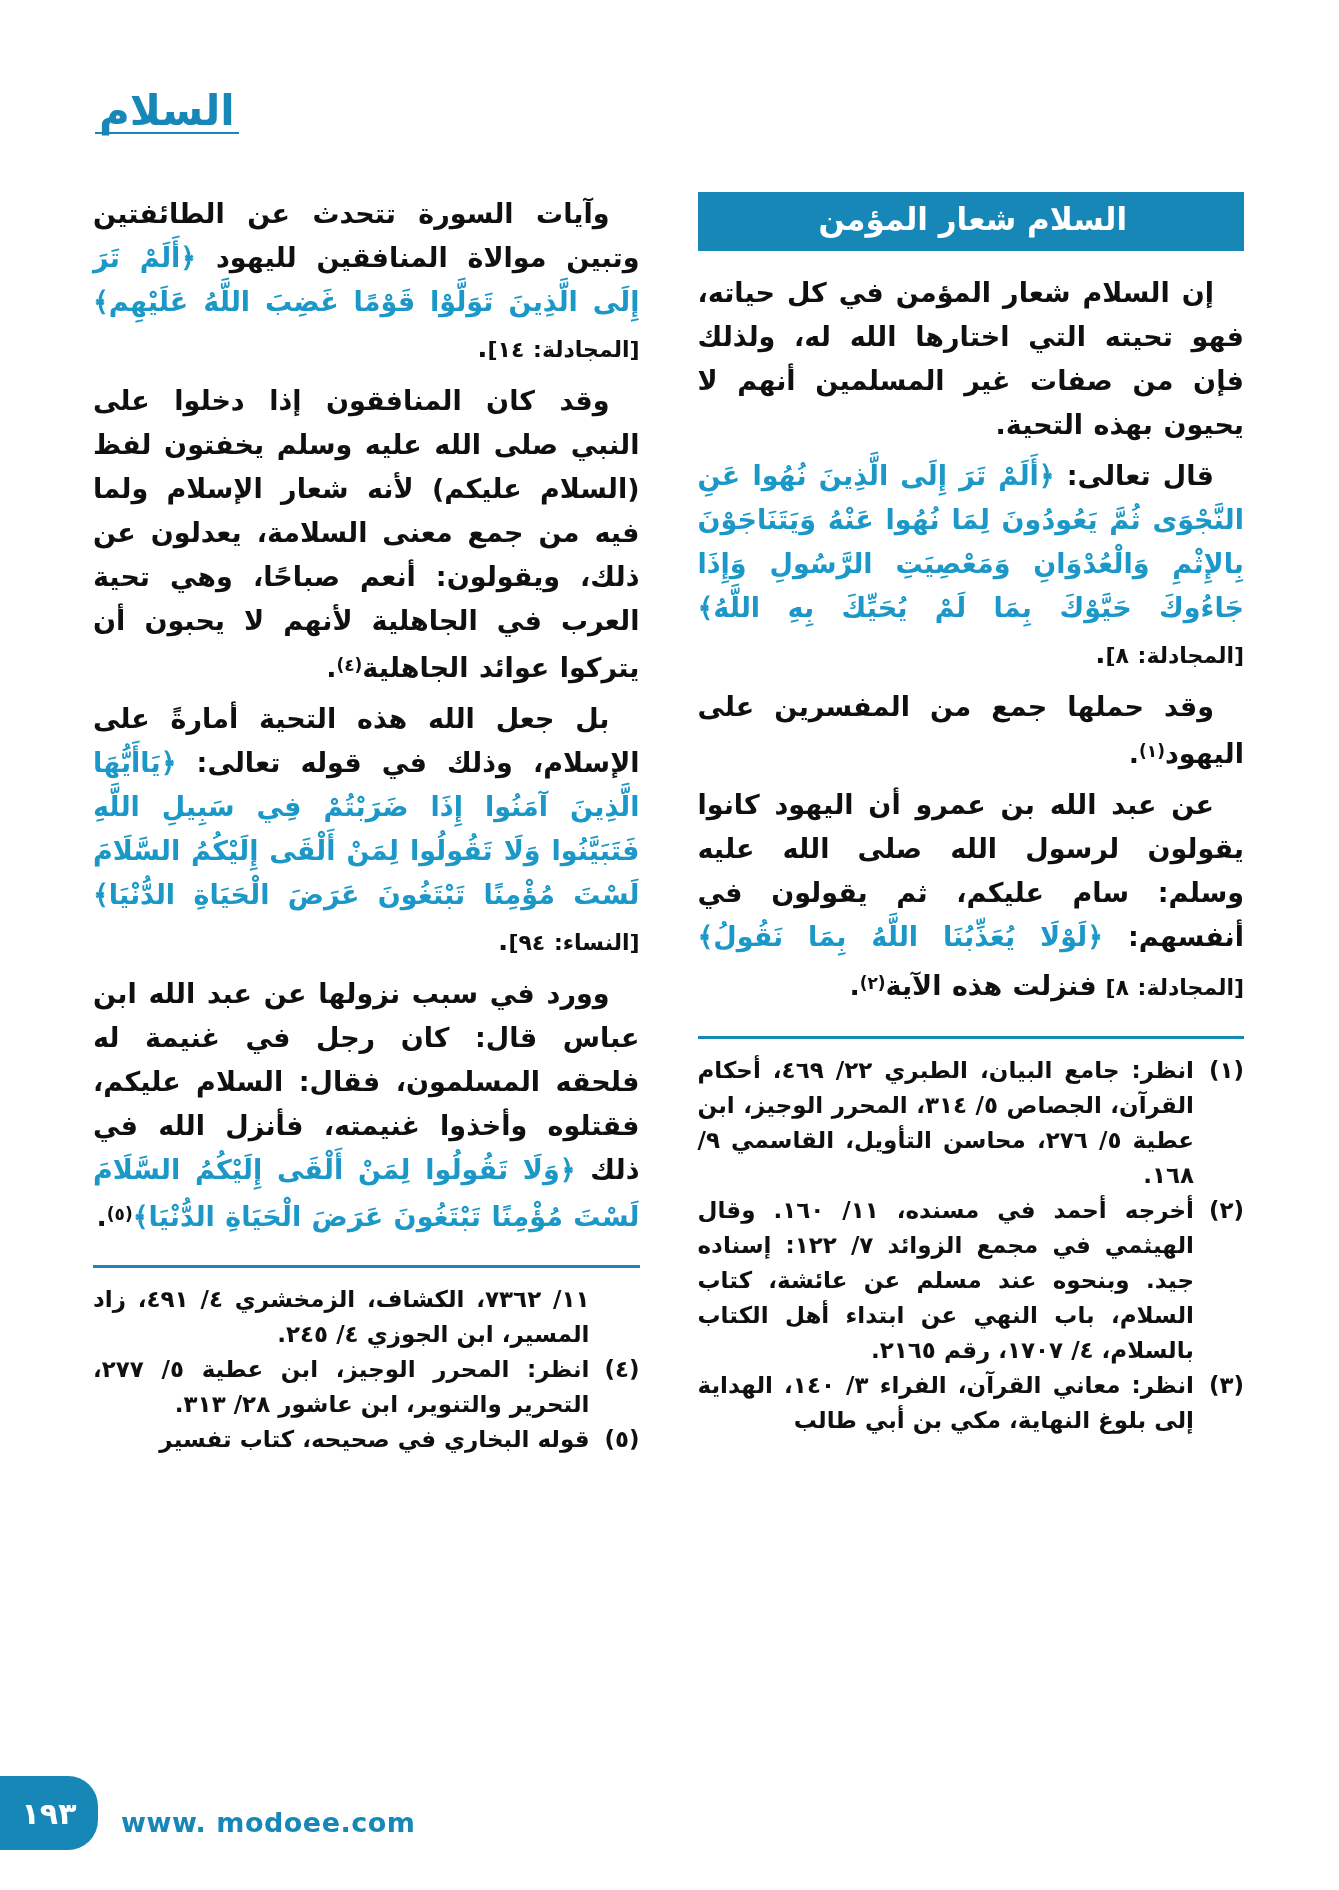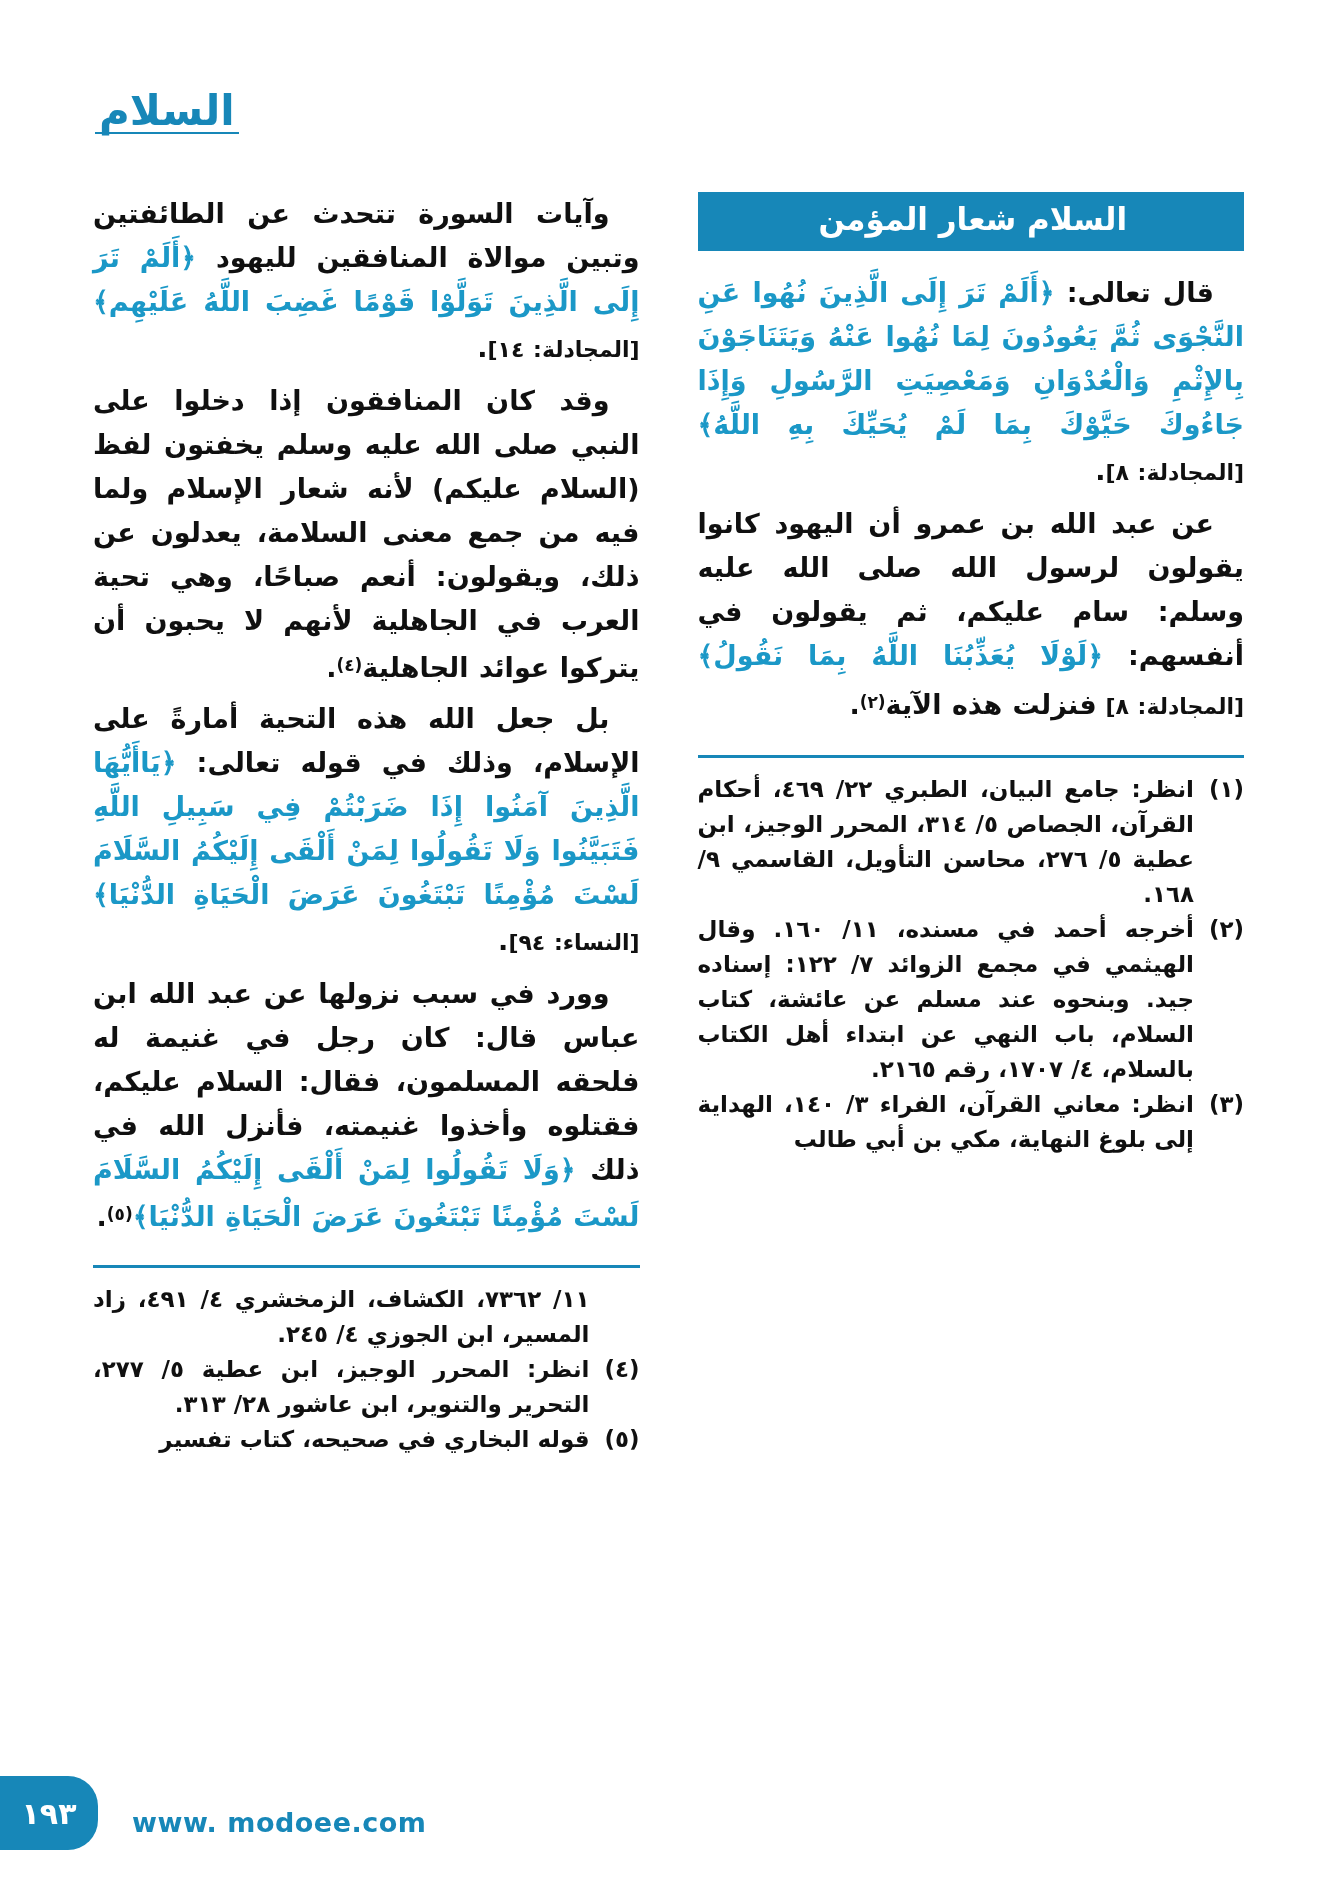--- a/index.html
+++ b/index.html
@@ -101,21 +101,21 @@
     align-items:center;
     justify-content:center;
   }
   .page-tab .num{
     color:#ffffff;
     font-size:30px;
     font-weight:bold;
   }
   .site-link{
     position:absolute;
-    left:132px;
+    left:121px;
     bottom:52px;
     color:var(--accent);
     font-size:27px;
     font-weight:bold;
     direction:ltr;
     letter-spacing:0.5px;
   }
 </style>
 </head>
 <body>
@@ -124,21 +124,23 @@
 
   <div class="running-title">السلام</div>
 
   <main class="columns">
 
     <section class="col">
       <div class="section-box">
         <span>السلام شعار المؤمن</span>
       </div>
       <div>
+          <p class="para"><span class="seg seg-text">إن السلام شعار المؤمن في كل حياته، فهو تحيته التي اختارها الله له، ولذلك فإن من صفات غير المسلمين أنهم لا يحيون بهذه التحية.</span></p>
           <p class="para"><span class="seg seg-text">قال تعالى: </span><span class="seg seg-quran">﴿أَلَمْ تَرَ إِلَى الَّذِينَ نُهُوا عَنِ النَّجْوَى ثُمَّ يَعُودُونَ لِمَا نُهُوا عَنْهُ وَيَتَنَاجَوْنَ بِالإِثْمِ وَالْعُدْوَانِ وَمَعْصِيَتِ الرَّسُولِ وَإِذَا جَاءُوكَ حَيَّوْكَ بِمَا لَمْ يُحَيِّكَ بِهِ اللَّهُ﴾</span><span class="seg seg-ref"> [المجادلة: ٨]</span><span class="seg seg-text">.</span></p>
+          <p class="para"><span class="seg seg-text">وقد حملها جمع من المفسرين على اليهود</span><span class="seg seg-marker">(١)</span><span class="seg seg-text">.</span></p>
           <p class="para"><span class="seg seg-text">عن عبد الله بن عمرو أن اليهود كانوا يقولون لرسول الله صلى الله عليه وسلم: سام عليكم، ثم يقولون في أنفسهم: </span><span class="seg seg-quran">﴿لَوْلَا يُعَذِّبُنَا اللَّهُ بِمَا نَقُولُ﴾</span><span class="seg seg-ref"> [المجادلة: ٨] </span><span class="seg seg-text">فنزلت هذه الآية</span><span class="seg seg-marker">(٢)</span><span class="seg seg-text">.</span></p>
         </div>
       <div class="fn-block">
         <div class="fn-rule"></div>
         <div>
             <div class="footnote">
               <span class="fn-num">(١)</span>
               <span class="fn-text">انظر: جامع البيان، الطبري ٢٢/ ٤٦٩، أحكام القرآن، الجصاص ٥/ ٣١٤، المحرر الوجيز، ابن عطية ٥/ ٢٧٦، محاسن التأويل، القاسمي ٩/ ١٦٨.</span>
             </div>
             <div class="footnote">

